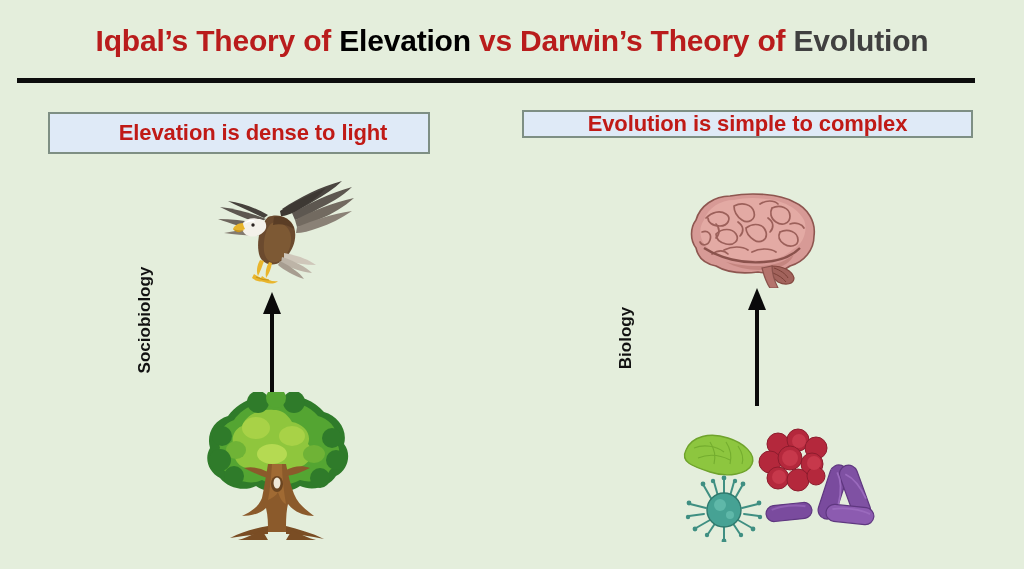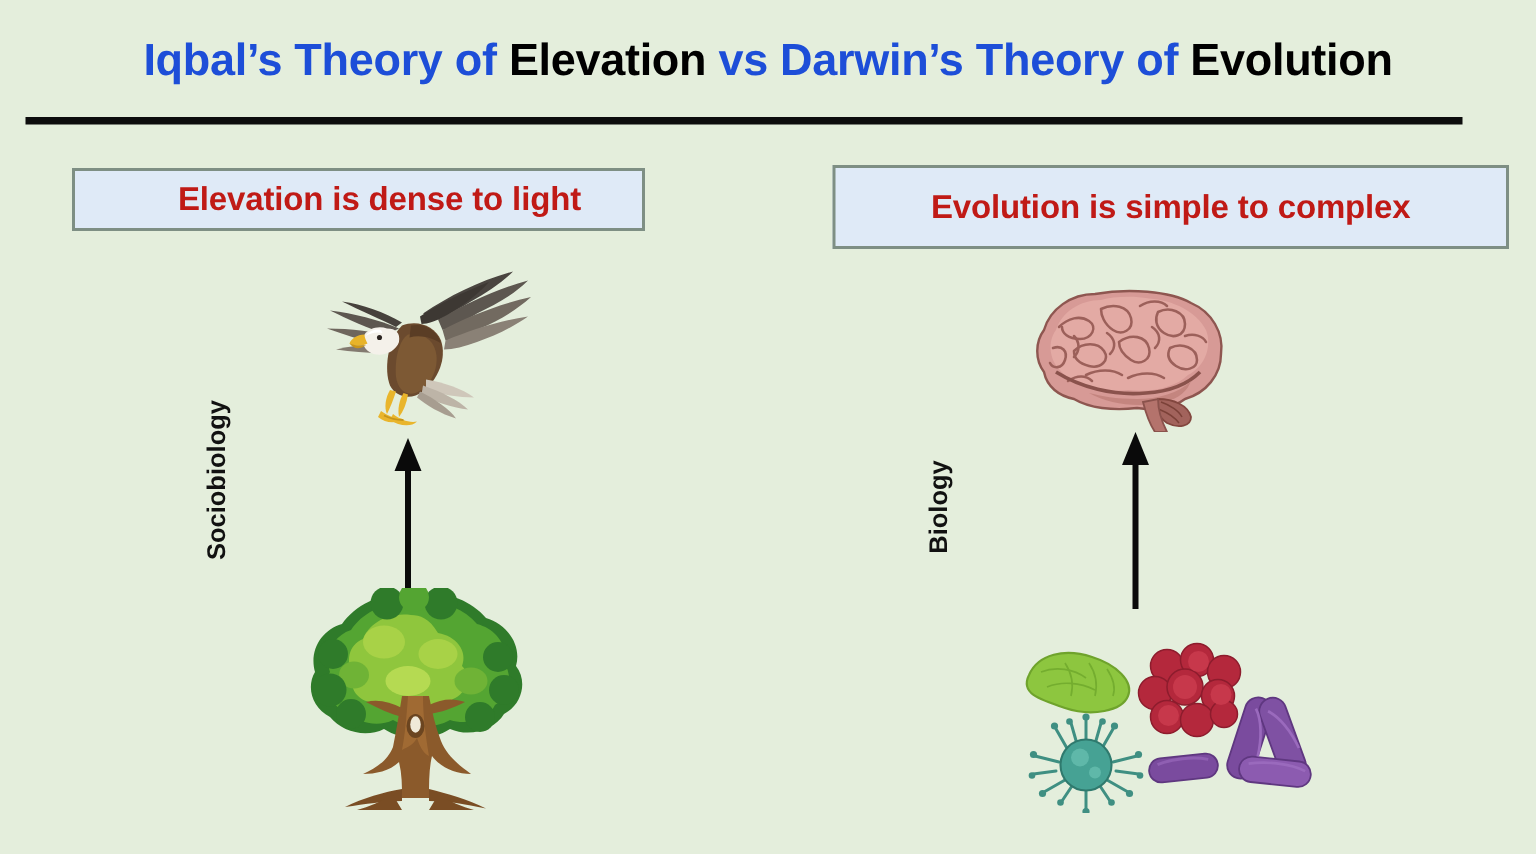--- a/index.html
+++ b/index.html
@@ -27,23 +27,23 @@
     top: 24px;
     width: 1024px;
     text-align: center;
     font-size: 30px;
     font-weight: bold;
     letter-spacing: -0.2px;
     white-space: nowrap;
     line-height: 1.1;
   }
   #title span { font-weight: bold; }
-  .t-blue  { color: #1d4ed8; }
+  .t-blue  { color: #b91c1c; }
   .t-red   { color: #000000; }
-  .t-green { color: #000000; margin-top: 36px; }
+  .t-green { color: #404040; margin-top: 36px; }
 
   #title-rule {
     position: absolute;
     left: 17px;
     top: 78px;
     width: 958px;
     height: 5px;
     background: #0d0d0d;
   }
 
@@ -58,21 +58,21 @@
     justify-content: center;
   }
   .caption-box .cap-text {
     color: #c01a16;
     font-size: 22px;
     font-weight: bold;
     white-space: nowrap;
     letter-spacing: -0.1px;
   }
   #caption-left  { left: 48px;  top: 112px; width: 382px; height: 42px; padding-left: 28px; }
-  #caption-right { left: 555px; top: 110px; width: 451px; height: 56px; }
+  #caption-right { left: 522px; top: 110px; width: 451px; height: 28px; }
 
   
   .axis-label {
     position: absolute;
     color: #111111;
     font-size: 17px;
     font-weight: bold;
     white-space: nowrap;
     transform-origin: center center;
     transform: rotate(-90deg);

